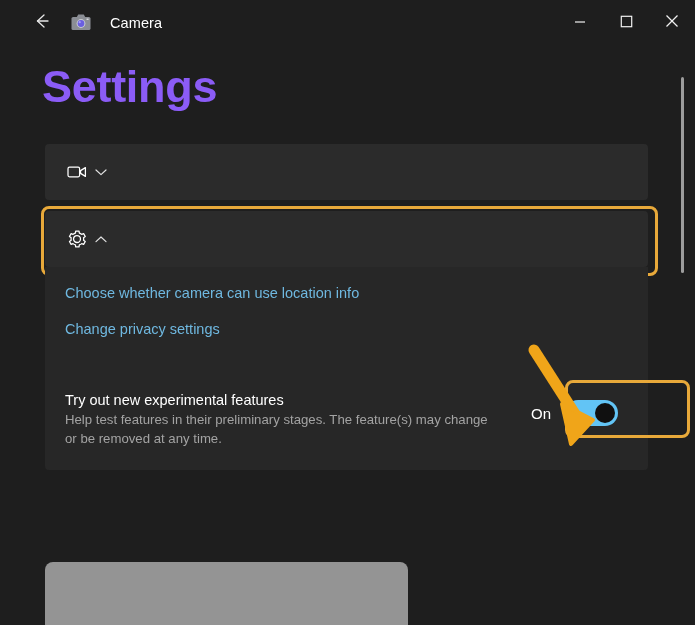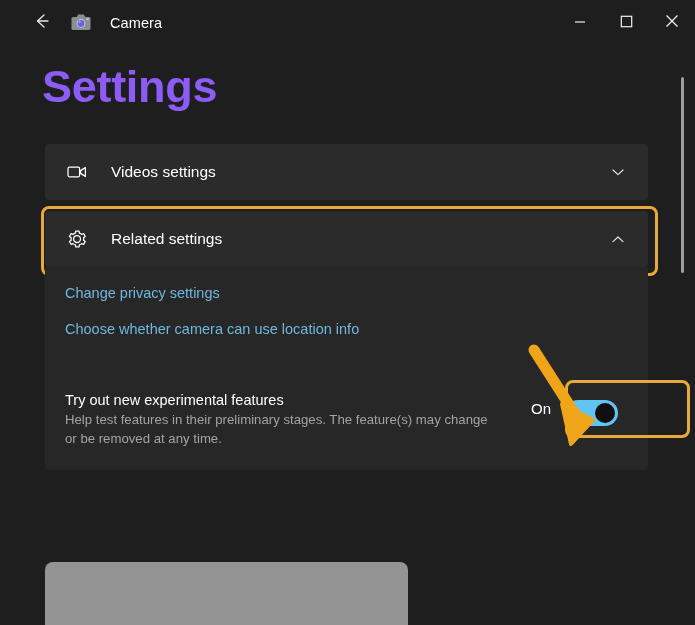--- a/index.html
+++ b/index.html
@@ -168,20 +168,21 @@
     margin-bottom: 3px;
   }
   .exp-desc {
     font-size: 13.2px;
     color: #a3a3a3;
     line-height: 1.42;
     max-width: 450px;
   }
   .toggle-wrap {
     display: flex;
+    align-items: center;
     gap: 14px;
     padding: 8px 10px 8px 14px;
   }
   .toggle-label {
     font-size: 15px;
     color: #ffffff;
   }
   .switch {
     width: 53px;
     height: 26px;
@@ -309,53 +310,51 @@
   <div class="card-area">
 
     <div class="card">
       <div class="card-header">
         <span class="hicon">
           <svg width="22" height="22" viewBox="0 0 22 22">
             <rect x="2" y="6.2" width="11.6" height="9.6" rx="1.5" fill="none" stroke="#ffffff" stroke-width="1.25"></rect>
             <path d="M14.6 9.6 L19.4 6.6 L19.4 15.4 L14.6 12.4 Z" fill="none" stroke="#ffffff" stroke-width="1.25" stroke-linejoin="round"></path>
           </svg>
         </span>
-        <span class="hlabel">Videos settings</span>
         <span class="chev">
           <svg width="16" height="16" viewBox="0 0 16 16">
             <path d="M3 6 L8 10.6 L13 6" fill="none" stroke="#e2e2e2" stroke-width="1.2" stroke-linecap="round" stroke-linejoin="round"></path>
           </svg>
         </span>
       </div>
     </div>
 
     <div class="card-related-wrap">
       <div class="card">
         <div class="card-header">
           <span class="hicon">
             <svg width="22" height="22" viewBox="0 0 24 24">
               <path d="M12 8.2a3.8 3.8 0 1 0 0 7.6 3.8 3.8 0 0 0 0-7.6z" fill="none" stroke="#ffffff" stroke-width="1.4"></path>
               <path d="M19.3 12c0-.5-.05-1-.14-1.46l1.86-1.3-1.8-3.12-2.1.83a7.4 7.4 0 0 0-2.53-1.47L14.2 3.4h-3.6l-.39 2.08a7.4 7.4 0 0 0-2.53 1.47l-2.1-.83-1.8 3.12 1.86 1.3c-.09.47-.14.96-.14 1.46s.05 1 .14 1.46l-1.86 1.3 1.8 3.12 2.1-.83a7.4 7.4 0 0 0 2.53 1.47l.39 2.08h3.6l.39-2.08a7.4 7.4 0 0 0 2.53-1.47l2.1.83 1.8-3.12-1.86-1.3c.09-.47.14-.96.14-1.46z" fill="none" stroke="#ffffff" stroke-width="1.4" stroke-linejoin="round"></path>
             </svg>
           </span>
-          <span class="hlabel">Related settings</span>
           <span class="chev">
             <svg width="16" height="16" viewBox="0 0 16 16">
               <path d="M3 10.6 L8 6 L13 10.6" fill="none" stroke="#e2e2e2" stroke-width="1.2" stroke-linecap="round" stroke-linejoin="round"></path>
             </svg>
           </span>
         </div>
       </div>
       <div class="highlight-box hl-related"></div>
     </div>
 
     <div class="expanded">
 
+      <a class="link" href="#">Choose whether camera can use location info</a>
       <a class="link" href="#">Change privacy settings</a>
-      <a class="link" href="#">Choose whether camera can use location info</a>
 
       <div class="exp-row">
         <div class="exp-text">
           <div class="exp-title">Try out new experimental features</div>
           <div class="exp-desc">Help test features in their preliminary stages. The feature(s) may change or be removed at any time.</div>
         </div>
         <div class="toggle-wrap">
           <span class="toggle-label">On</span>
           <span class="switch">
             <span class="knob"></span>

